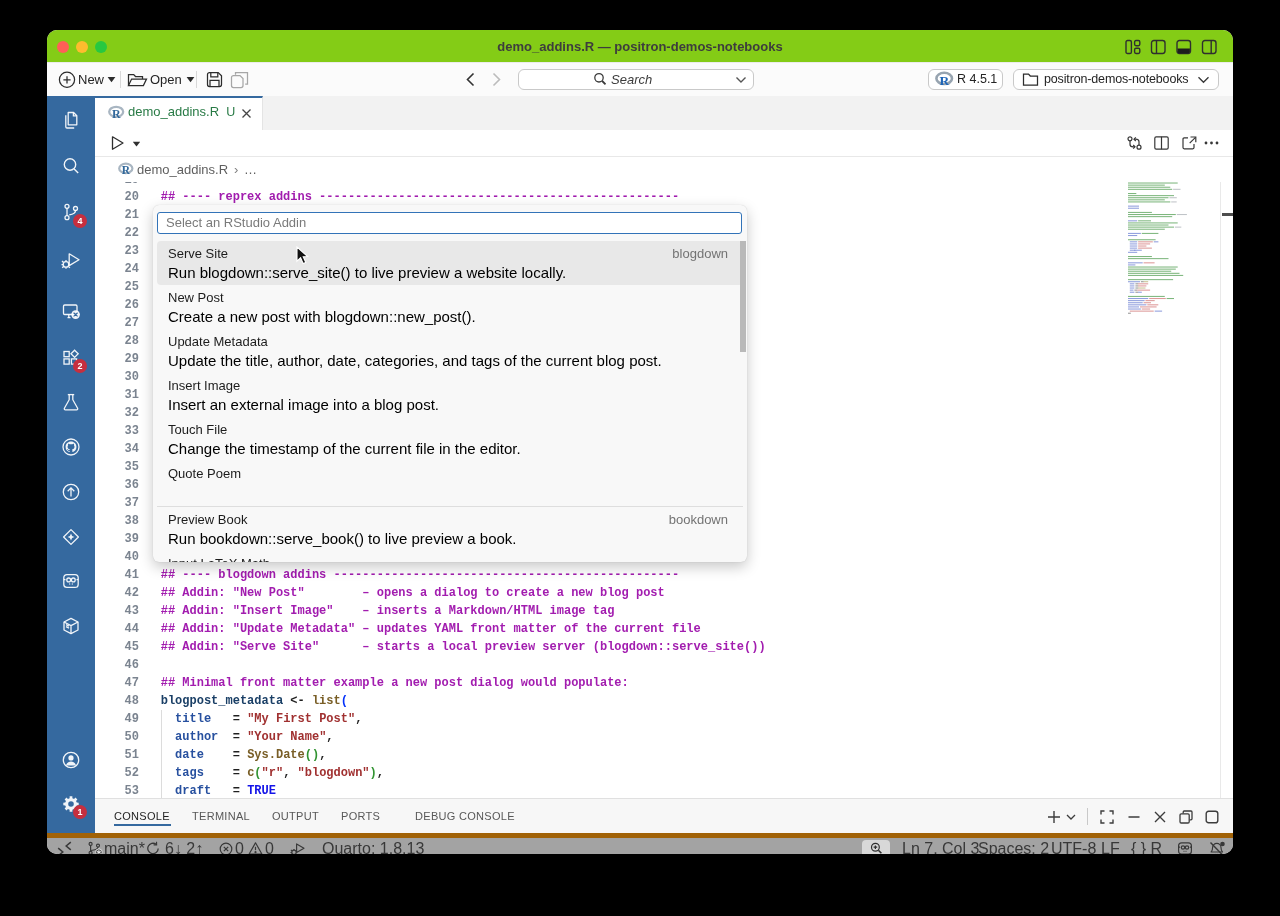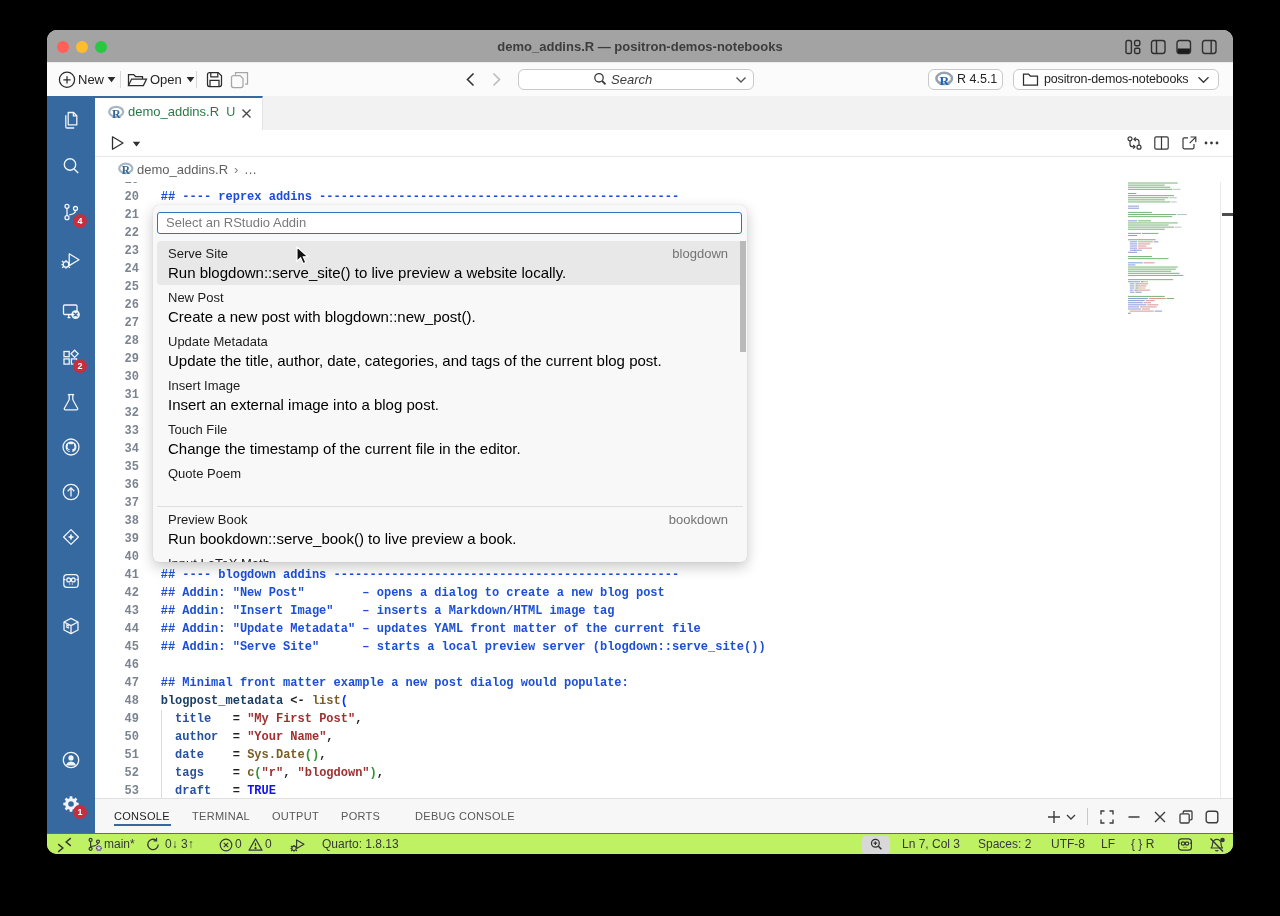--- a/index.html
+++ b/index.html
@@ -2,21 +2,21 @@
 <html><head>
 <meta charset="utf-8">
 <style>
   html,body{margin:0;padding:0;background:#000;}
   body{width:1280px;height:916px;position:relative;overflow:hidden;
        font-family:"Liberation Sans",sans-serif;-webkit-font-smoothing:antialiased;}
   .win{position:absolute;left:47px;top:30px;width:1186px;height:824px;
        background:#fff;border-radius:10px;overflow:hidden;}
   .abs{position:absolute;}
   
-  .titlebar{position:absolute;left:0;top:0;width:100%;height:32px;background:#a3a3a3;
+  .titlebar{position:absolute;left:0;top:0;width:100%;height:32px;background:#84cc16;
             border-bottom:1px solid #ececec;}
   .tl{position:absolute;top:11px;width:12px;height:12px;border-radius:50%;}
   .title{position:absolute;top:0;left:0;width:100%;height:32px;line-height:33px;
          text-align:center;font-size:13px;font-weight:700;color:#3d3d3d;}
   
   .toolbar{position:absolute;left:0;top:33px;width:100%;height:33px;background:#fbfbfb;
            border-bottom:1px solid #e2e2e2;}
   .tbtxt{position:absolute;top:0;height:33px;line-height:33px;font-size:13px;color:#242424;}
   .tbdiv{position:absolute;top:8px;height:17px;width:1px;background:#d8d8d8;}
   .chip{position:absolute;border:1px solid #c9c9c9;border-radius:6px;background:#fff;
@@ -34,35 +34,35 @@
   .tablabel{position:absolute;left:33px;top:0;height:32px;line-height:32px;font-size:13px;color:#287a45;}
   
   .actrow{position:absolute;left:48px;top:100px;right:0;height:26px;background:#fff;
           border-bottom:1px solid #e8e8e8;}
   .crumbs{position:absolute;left:48px;top:127px;right:0;height:25px;background:#fff;
           font-size:13px;color:#5f5f5f;}
   .codearea{position:absolute;left:48px;top:152px;right:0;bottom:56px;background:#fff;overflow:hidden;}
   .lnum{position:absolute;left:0;width:44px;text-align:right;color:#7b8490;
         font:700 12px/18px "Liberation Mono",monospace;}
   .cl{position:absolute;left:65.7px;white-space:pre;font:700 12px/18px "Liberation Mono",monospace;color:#1f1f1f;}
-  .cm{color:#1d4ed8;}
+  .cm{color:#a21caf;}
   .vr{color:#27509f;}
   .st{color:#a03030;}
   .fn{color:#795e26;}
   .kw{color:#1414e8;}
   .pb{color:#0431fa;}
   .pg{color:#319331;}
   .va{color:#1a3f66;}
   
   .panelbar{position:absolute;left:48px;top:768px;right:0;height:35px;background:#f7f7f7;
             border-top:1px solid #e0e0e0;box-sizing:border-box;}
   .ptab{position:absolute;top:0;height:34px;line-height:34px;font-size:11px;color:#585858;letter-spacing:.3px;}
   
-  .status{position:absolute;left:0;top:803px;width:100%;height:21px;background:#bef264;
-          border-top:1px solid #a16207;font-size:12px;color:#383838;}
+  .status{position:absolute;left:0;top:803px;width:100%;height:21px;background:#a3a3a3;
+          border-top:5px solid #a16207;font-size:16px;color:#383838;}
   .sitem{position:absolute;top:0;height:21px;line-height:21px;}
   
   .qp{position:absolute;left:106px;top:175px;width:594px;height:357px;background:#f8f8f8;
       border-radius:6px;box-shadow:0 5px 14px rgba(0,0,0,.22), 0 0 1px rgba(0,0,0,.2);overflow:hidden;}
   .qpin{position:absolute;left:4px;top:7px;width:583px;height:20px;background:#fff;
         border:1.4px solid #3273b8;border-radius:3px;}
   .qpph{position:absolute;left:8px;top:0;height:20px;line-height:20px;font-size:13px;color:#7a7a7a;}
   .qrow{position:absolute;left:4px;width:586px;height:44px;}
   .qtitle{position:absolute;left:11px;top:5px;font-size:13px;color:#1c1c1c;}
   .qdesc{position:absolute;left:11px;top:23px;font-size:15px;color:#000000;}
@@ -450,21 +450,21 @@
       <path d="M4.2 3.5 V2 a1 1 0 0 1 1 -1 h6.8 a1 1 0 0 1 1 1 v6.8 a1 1 0 0 1 -1 1 H10.6"></path>
       <rect x="1" y="3.8" width="9.2" height="9.2" rx="1.2"></rect>
       </svg>
     <svg class="abs" style="left:1110px;top:10.5px;" width="14" height="14" viewBox="0 0 14 14" fill="none" stroke="#3c3c3c" stroke-width="1.4">
       <rect x="1.2" y="1.2" width="11.6" height="11.6" rx="2.4"></rect>
       </svg>
   </div>
 
   <div class="status" id="status">
     <span class="sitem" style="left:57px;">main*</span>
-    <span class="sitem" style="left:118px;">0↓ 3↑</span>
+    <span class="sitem" style="left:118px;">6↓ 2↑</span>
     <span class="sitem" style="left:188px;">0</span>
     <span class="sitem" style="left:218px;">0</span>
     <span class="sitem" style="left:275px;">Quarto: 1.8.13</span>
     <span class="sitem" style="left:855px;">Ln 7, Col 3</span>
     <span class="sitem" style="left:931px;">Spaces: 2</span>
     <span class="sitem" style="left:1004px;">UTF-8</span>
     <span class="sitem" style="left:1054px;">LF</span>
     <span class="sitem" style="left:1084px;">{ } R</span>
     <svg class="abs" style="left:9px;top:2.5px;" width="17" height="16" viewBox="0 0 17 16" fill="none" stroke="#383838" stroke-width="1.5">
       <path d="M2.2 7.2 L6.8 11 L2.2 14.8"></path>

